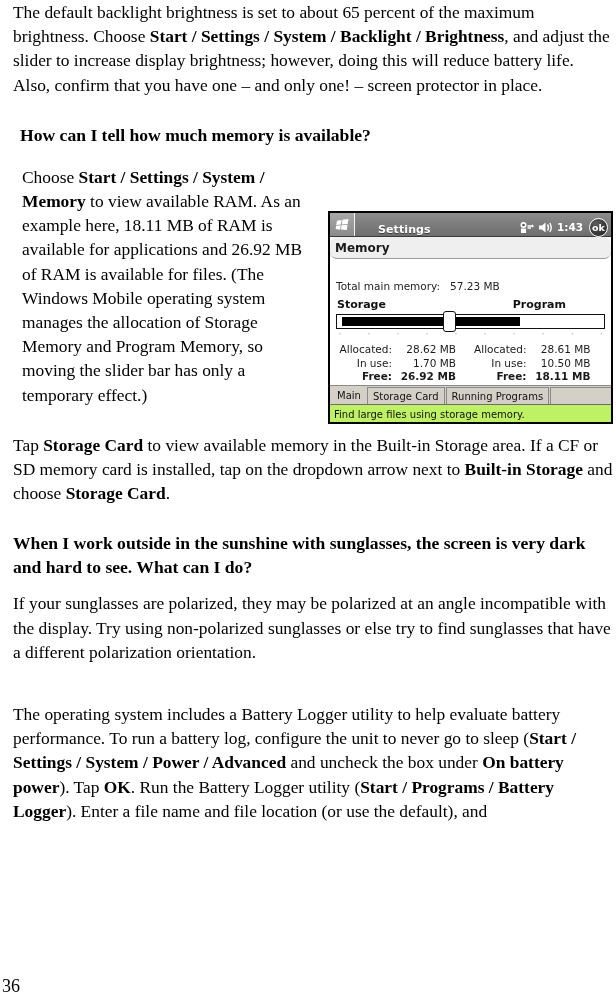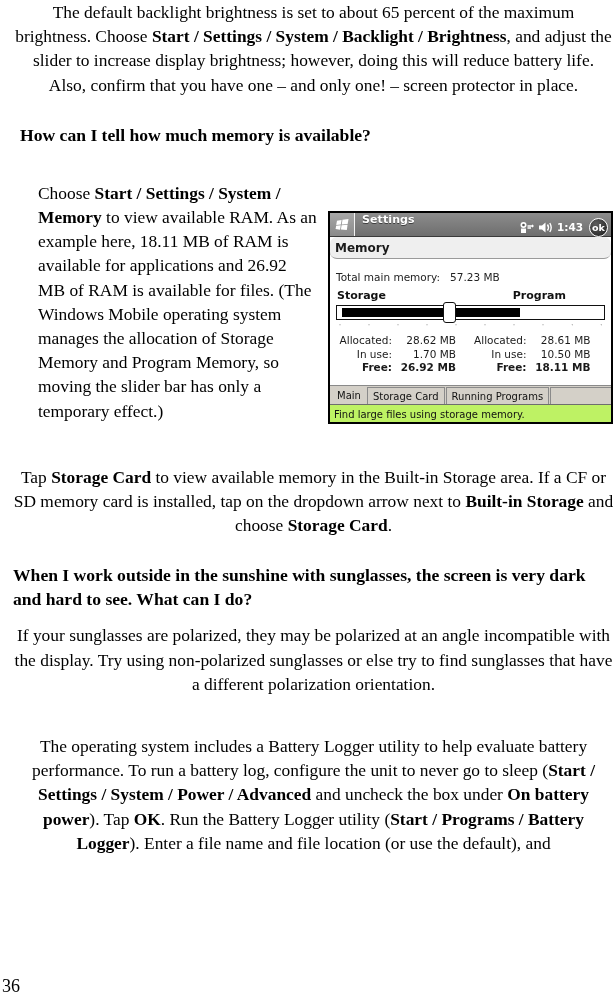--- a/index.html
+++ b/index.html
@@ -21,21 +21,21 @@
     width: 616px;
     height: 999px;
     box-sizing: border-box;
     padding: 0 2px 0 13px;
   }
 
   p.body-text {
     font-size: 17.4px;
     line-height: 24.2px;
     margin: 0;
-    text-align: center;
+    text-align: left;
   }
 
   h2.qhead {
     font-size: 17.6px;
     line-height: 24px;
     font-weight: bold;
     margin: 0;
   }
 
   .gap-sm { height: 12px; }
@@ -48,21 +48,21 @@
     float: right;
     width: 288px;
     height: 218px;
     margin: 6px 0 4px 8px;
     shape-margin: 4px;
   }
 
   .memory-para {
     font-size: 17.4px;
     line-height: 24.2px;
-    margin: 16px;
+    margin: 0;
     padding-left: 9px;
   }
 
   .clearfix::after { content: ""; display: block; clear: both; }
 
   
   .pda {
     position: absolute;
     left: 328px;
     top: 211px;
@@ -72,23 +72,24 @@
     border: 2px solid #000000;
     box-sizing: border-box;
     font-family: "DejaVu Sans", "Liberation Sans", sans-serif;
     overflow: hidden;
   }
 
   .pda-titlebar {
     height: 23px;
     background: linear-gradient(#8c8c8c, #6e6e6e);
     display: flex;
-    align-items: flex-start;
+    align-items: flex-end;
     position: relative;
     border-bottom: 1px solid #3a3a3a;
+    gap: 16px;
   }
   .pda-startbtn {
     width: 24px;
     height: 23px;
     background: linear-gradient(#a8a8a8,#8a8a8a);
     border-right: 1px solid #f2f2f2;
     display: flex;
     align-items: center;
     justify-content: center;
   }
@@ -141,21 +142,21 @@
     display: flex;
     align-items: center;
     padding-left: 5px;
     font-size: 12px;
     font-weight: bold;
     color: #1a1a1a;
     border-radius: 7px;
   }
 
   .pda-body {
-    padding: 12px 6px 0 6px;
+    padding: 21px 6px 0 6px;
     background: #ffffff;
     height: 126px;
     box-sizing: border-box;
     position: relative;
   }
 
   .total-line {
     font-size: 10.5px;
     color: #222;
     margin-bottom: 6px;

